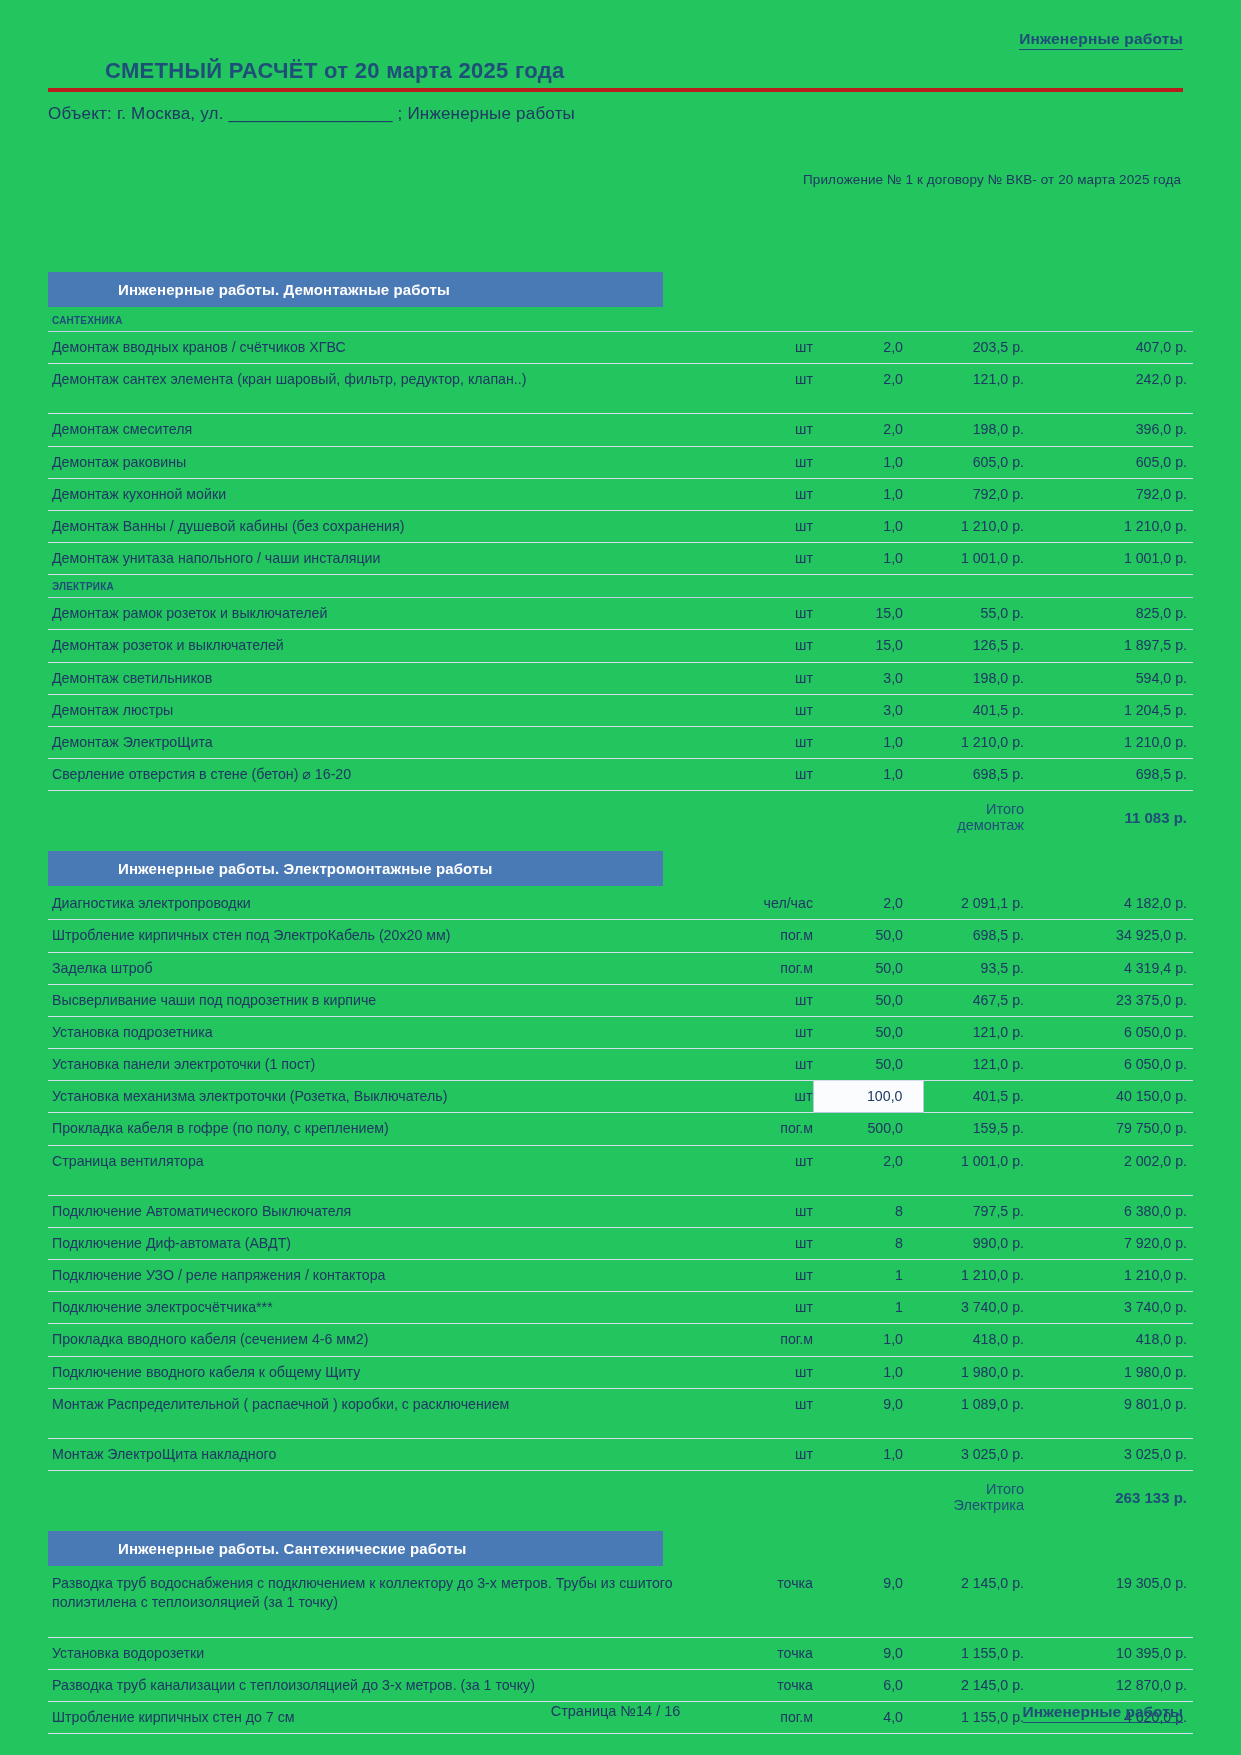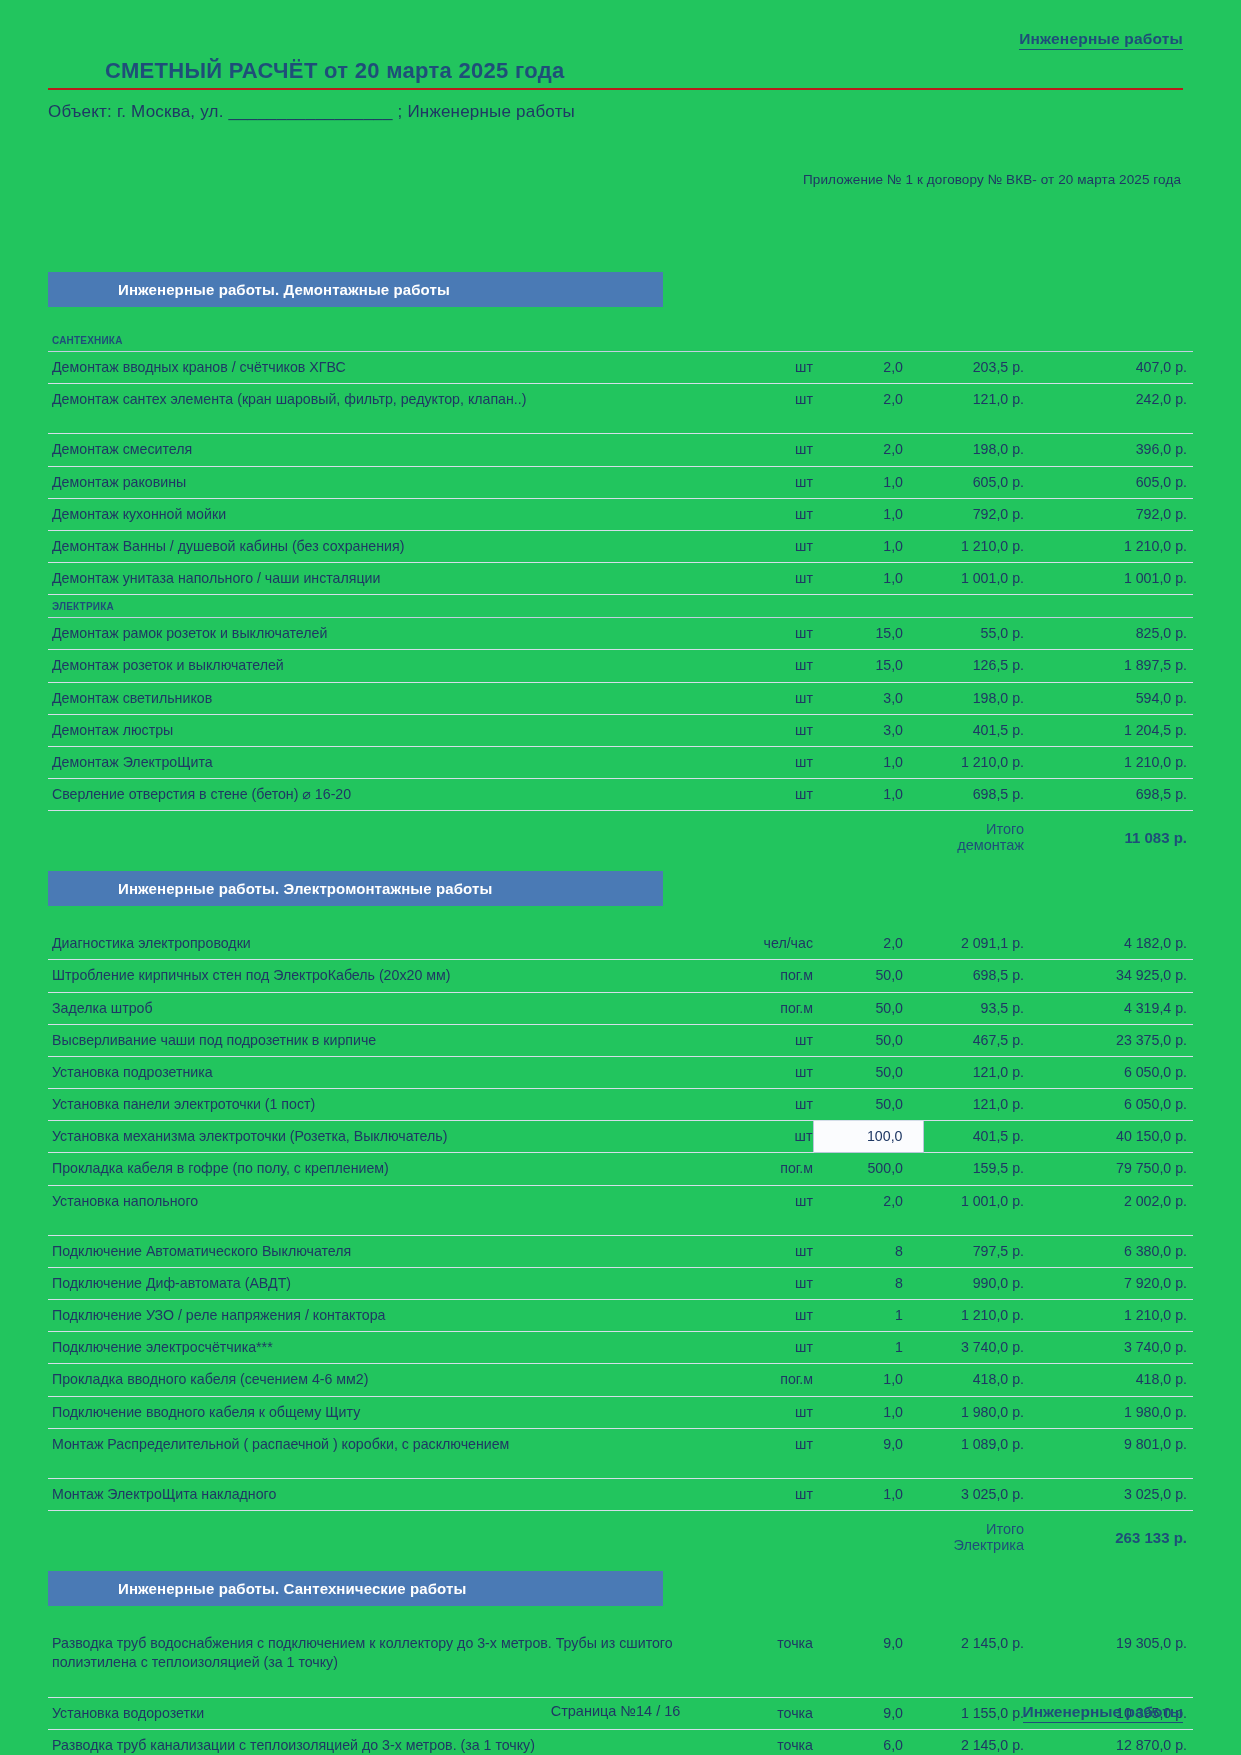--- a/index.html
+++ b/index.html
@@ -38,21 +38,21 @@
     left: 48px;
     right: 58px;
   }
   .doc-title {
     font-size: 22px;
     font-weight: bold;
     color: #1f4e79;
     letter-spacing: 0.3px;
     padding-left: 57px;
     padding-bottom: 4px;
-    border-bottom: 2px solid #b91c1c;
+    border-bottom: 4px solid #b91c1c;
     display: block;
   }
   .object-line {
     margin-top: 12px;
     font-size: 17px;
     color: #1f3864;
     letter-spacing: 0.2px;
   }
   .annex {
     position: absolute;
@@ -82,21 +82,21 @@
   tr.section-head td {
     padding: 0;
   }
   .band {
     background: #4a7ab5;
     color: #ffffff;
     font-size: 15px;
     font-weight: bold;
     padding: 9px 0 9px 70px;
     margin-top: 14px;
-    margin-bottom: 22px;
+    margin-bottom: 2px;
     letter-spacing: 0.1px;
     width: 615px;
     box-sizing: border-box;
   }
   .band.first { margin-top: 0; }
 
   tr.group td {
     font-size: 10px;
     font-weight: bold;
     color: #1f4e79;
@@ -352,21 +352,21 @@
             <td class="sum">40 150,0 р.</td>
           </tr>
           <tr class="row">
             <td class="name">Прокладка кабеля в гофре (по полу, с креплением)</td>
             <td class="unit">пог.м</td>
             <td class="qty">500,0</td>
             <td class="price">159,5 р.</td>
             <td class="sum">79 750,0 р.</td>
           </tr>
           <tr class="row tall">
-            <td class="name">Установка напольного</td>
+            <td class="name">Страница вентилятора</td>
             <td class="unit">шт</td>
             <td class="qty">2,0</td>
             <td class="price">1 001,0 р.</td>
             <td class="sum">2 002,0 р.</td>
           </tr>
           <tr class="row">
             <td class="name">Подключение Автоматического Выключателя</td>
             <td class="unit">шт</td>
             <td class="qty">8</td>
             <td class="price">797,5 р.</td>

